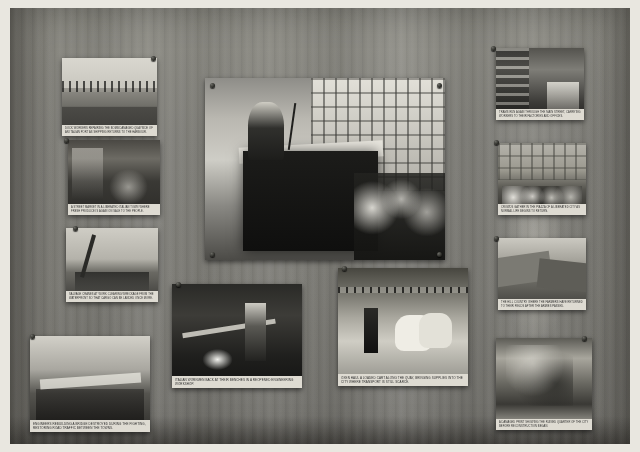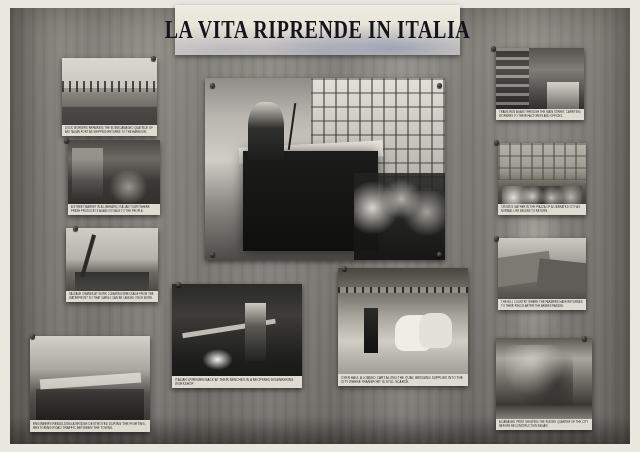--- a/index.html
+++ b/index.html
@@ -400,23 +400,20 @@
 
   <div class="scan-border"></div>
 
   <div class="board">
     <div class="board-grain-left"></div>
     <div class="board-grain-right"></div>
     <div class="board-stain"></div>
     <div class="board-bottom-shadow"></div>
   </div>
 
-  <div class="title-banner">
-    <div class="title-text">LA VITA RIPRENDE IN ITALIA</div>
-  </div>
 
   <div class="photo" style="left:62px; top:58px; width:95px; height:78px;">
     <div class="img art-harbor"></div>
     <div class="caption">DOCK WORKERS REPAIRING THE BOMB DAMAGED QUAYSIDE OF AN ITALIAN PORT AS SHIPPING RETURNS TO THE HARBOUR.</div>
   </div>
 
   <div class="photo" style="left:68px; top:140px; width:92px; height:75px;">
     <div class="img art-market"></div>
     <div class="caption">A STREET MARKET IN A LIBERATED ITALIAN TOWN WHERE FRESH PRODUCE IS AGAIN ON SALE TO THE PEOPLE.</div>
   </div>

